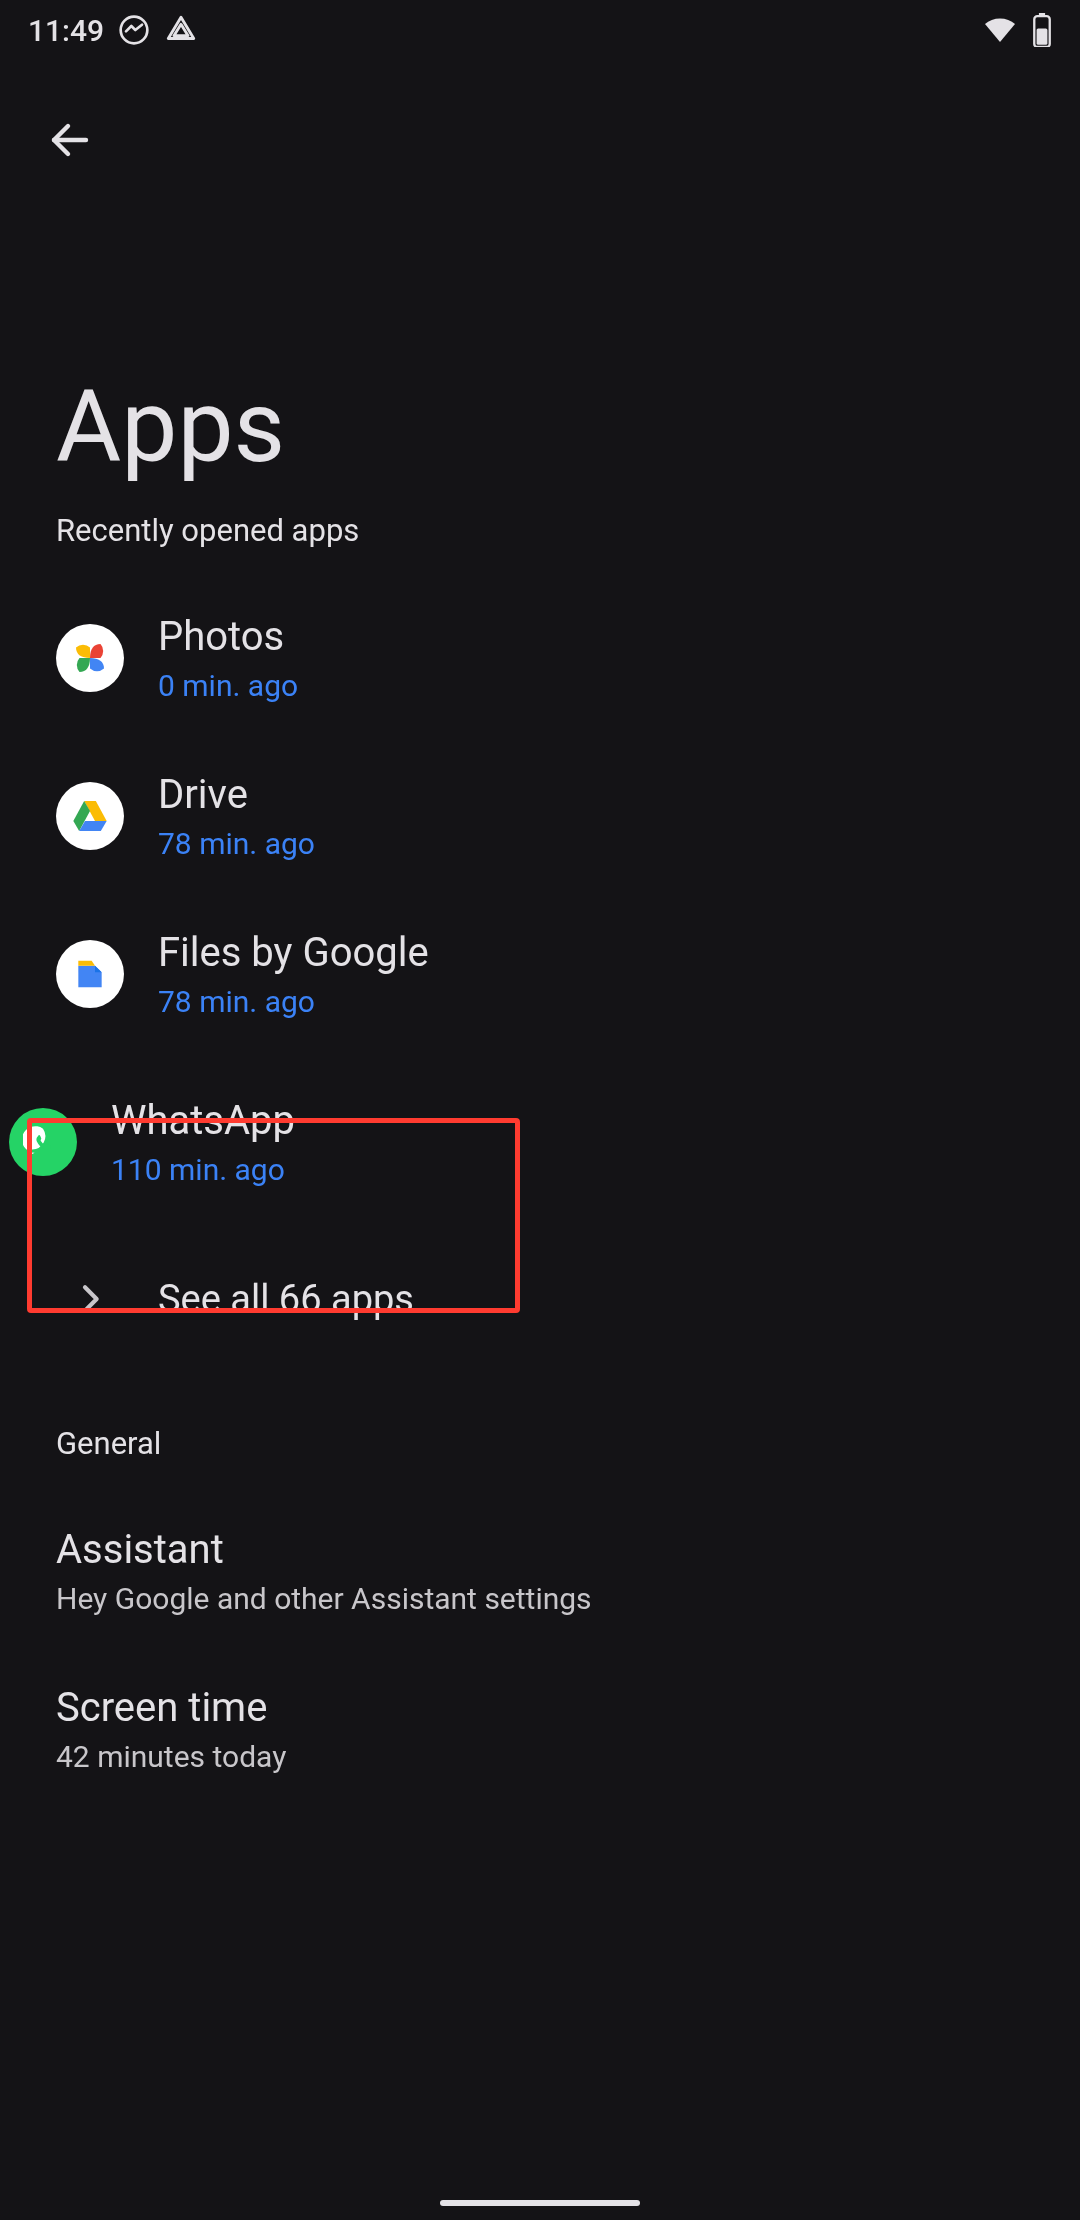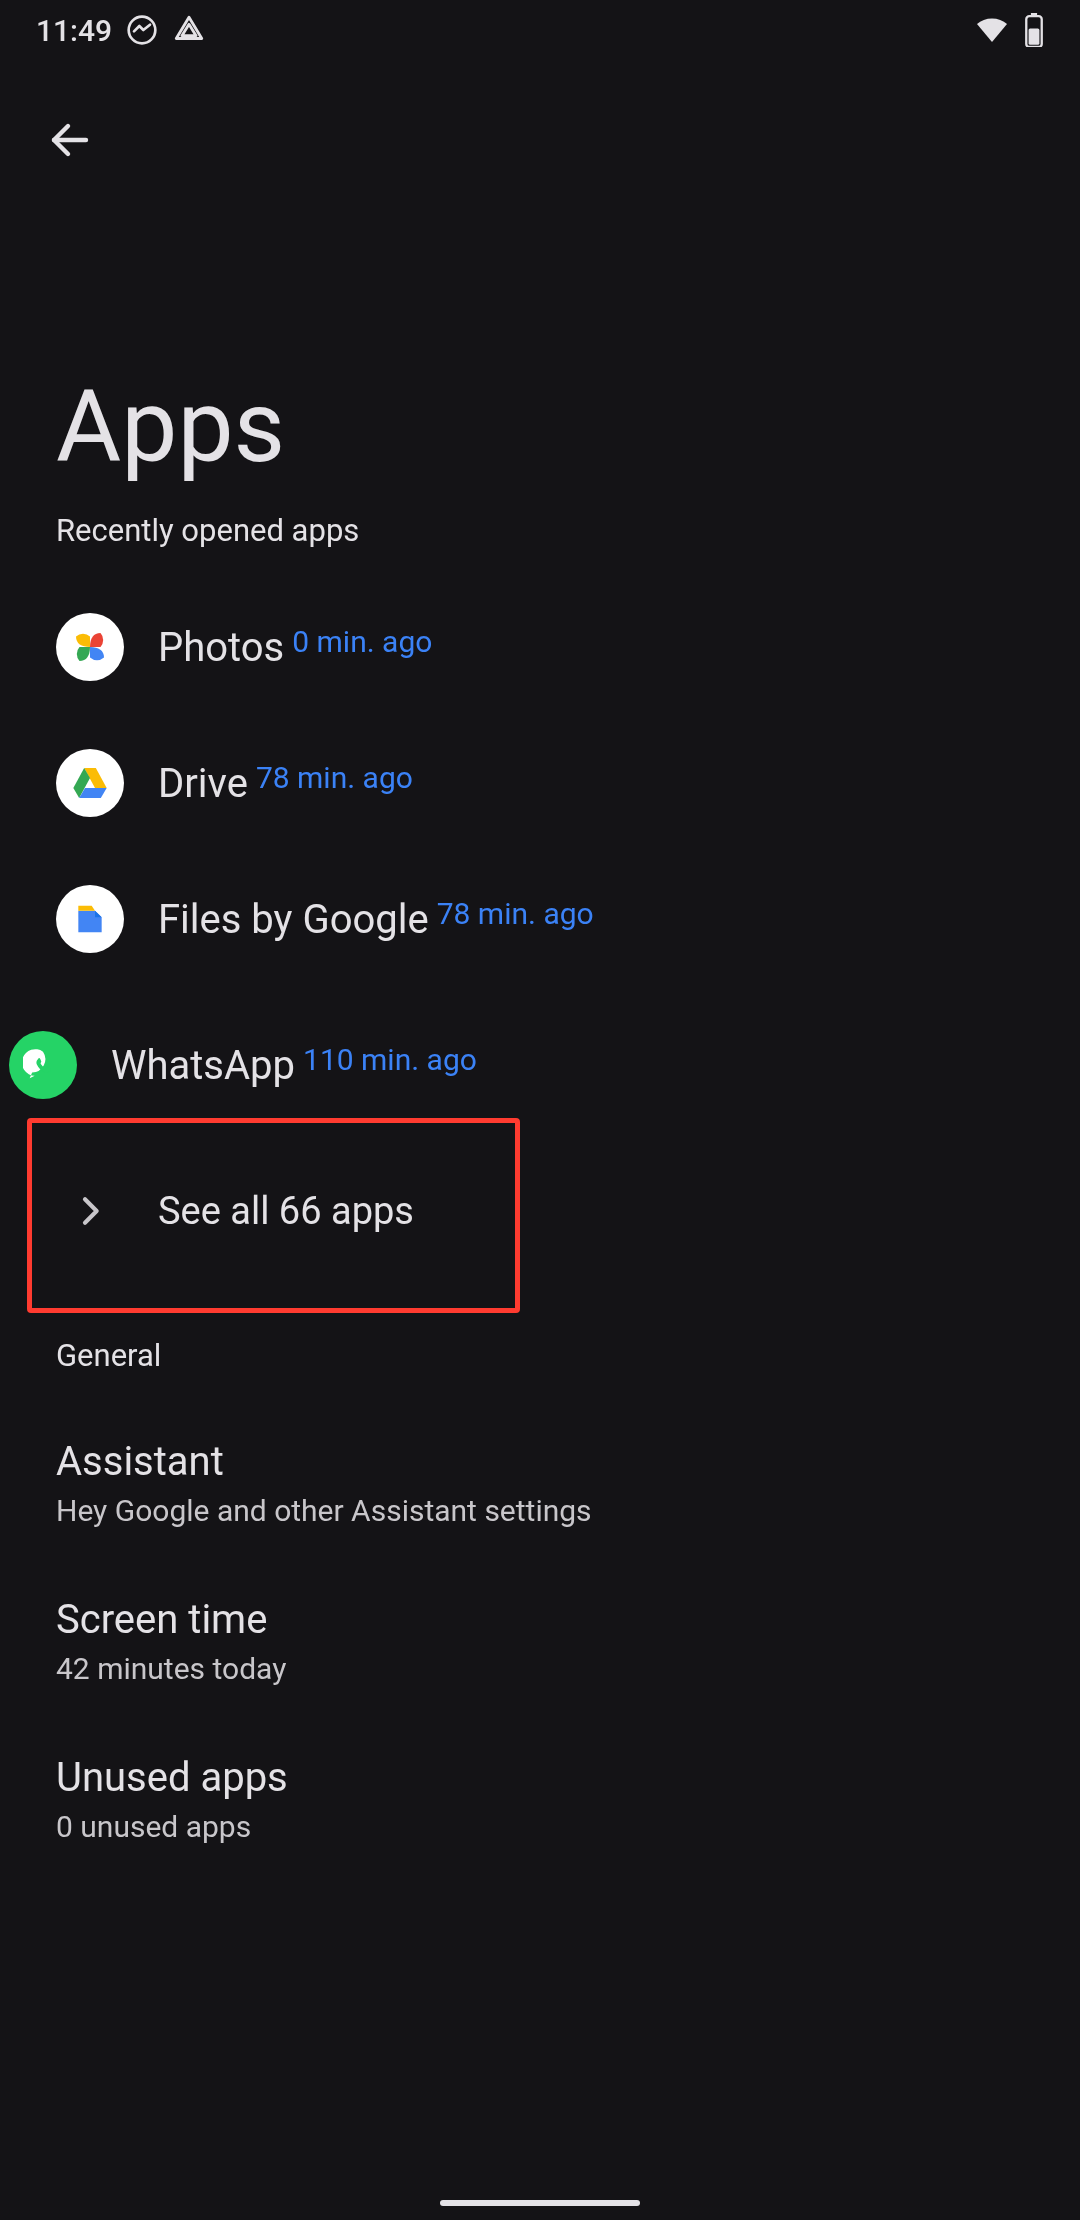--- a/index.html
+++ b/index.html
@@ -9,21 +9,21 @@
     color: #e4e2e6;
     font-family: Roboto, "Helvetica Neue", Arial, sans-serif;
     position: relative;
   }
 
   
   .status-bar {
     position: absolute; top: 0; left: 0; right: 0;
     height: 60px;
     display: flex; align-items: center; justify-content: space-between;
-    padding: 0 36px;
+    padding: 0 28px;
     font-size: 30px; font-weight: 500;
     color: #e4e2e6;
   }
   .status-left, .status-right { display: flex; align-items: center; gap: 14px; }
   .status-icon svg { display: block; }
 
   
   .back-area {
     position: absolute; top: 100px; left: 30px;
     width: 80px; height: 80px;
@@ -57,21 +57,21 @@
   }
   .item.highlight {
     padding-top: 44px;
     padding-bottom: 44px;
     padding-left: 9px;
   }
   .item .icon-slot {
     width: 68px; height: 68px; flex: 0 0 68px;
     display: flex; align-items: center; justify-content: center;
   }
-  .item .text-slot { display: flex; flex-direction: row; gap: 8px; }
+  .item .text-slot { display: flex; flex-direction: column; gap: 8px; }
   .item .primary { font-size: 40px; color: #e4e2e6; font-weight: 400; }
   .item .secondary { font-size: 30px; color: #3b82f6; }
 
   .see-all .primary { font-size: 38px; }
 
   .general-item {
     display: flex; flex-direction: column;
     padding: 34px 56px;
     gap: 8px;
   }
@@ -236,22 +236,18 @@
   <div class="general-item">
     <span class="primary">Assistant</span>
     <span class="secondary">Hey Google and other Assistant settings</span>
   </div>
 
   <div class="general-item">
     <span class="primary">Screen time</span>
     <span class="secondary">42 minutes today</span>
   </div>
 
-  <div class="general-item">
-    <span class="primary">Unused apps</span>
-    <span class="secondary">0 unused apps</span>
-  </div>
 
 </div>
 
 <div class="highlight-box"></div>
 
 <div class="nav-handle"></div>
 
 </body></html>

